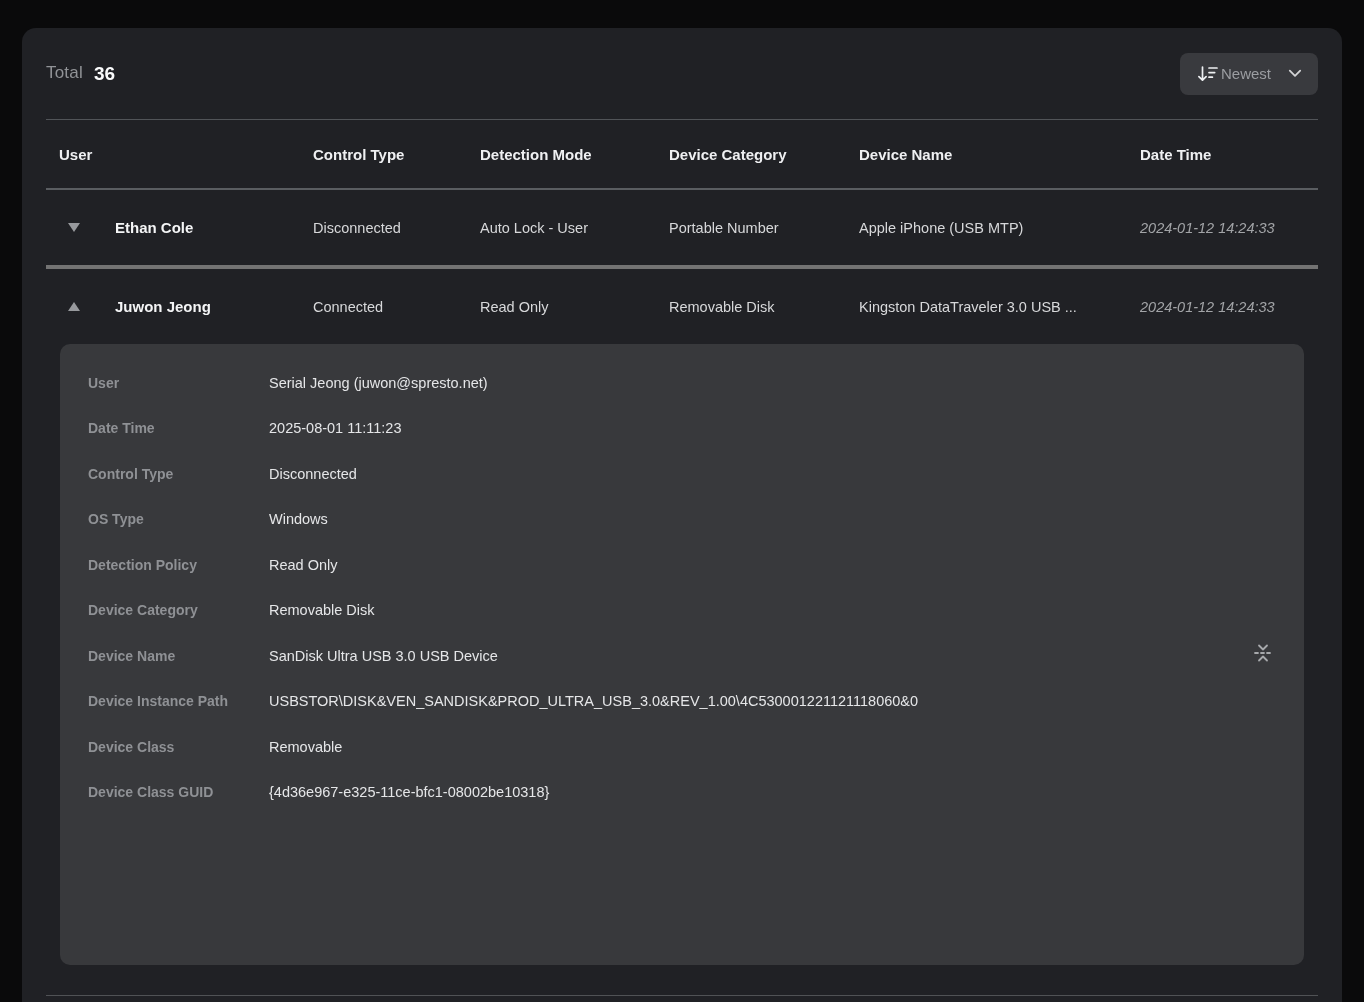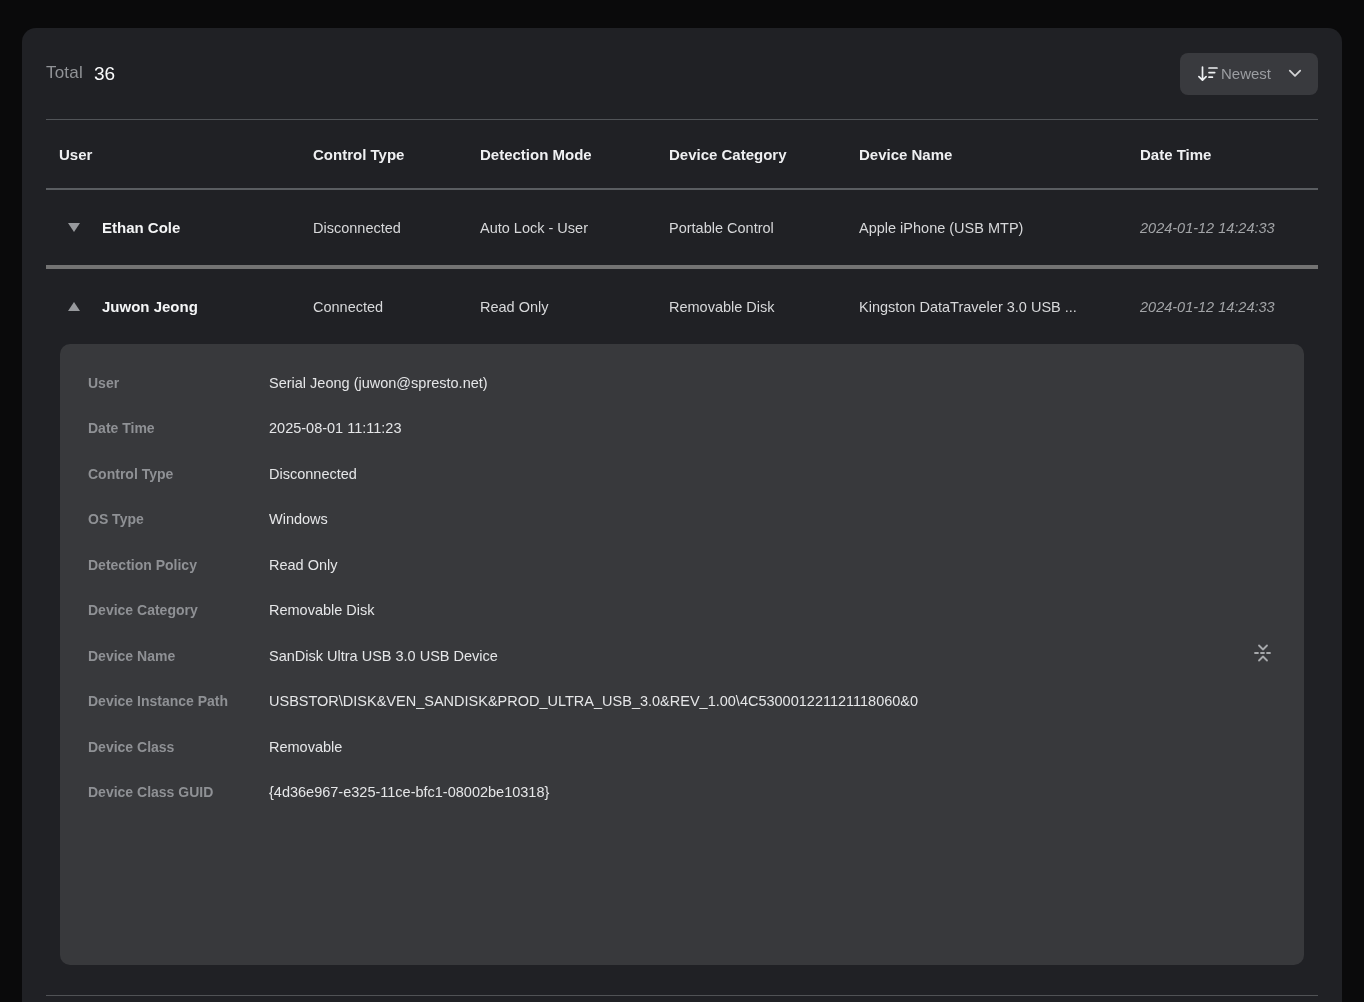--- a/index.html
+++ b/index.html
@@ -38,21 +38,21 @@
     align-items: flex-start;
   }
   .total-label {
     font-size: 17px;
     color: #919397;
     letter-spacing: 0.2px;
   }
   .total-value {
     margin-left: 11px;
     font-size: 19px;
-    font-weight: 400;
+    font-weight: 700;
     color: #fafbfc;
   }
   .sort-btn {
     display: flex;
     align-items: center;
     height: 42px;
     padding: 0 16px;
     background: #393a3e;
     border: none;
     border-radius: 8px;
@@ -79,21 +79,21 @@
     font-weight: 700;
     color: #eff0f2;
   }
   .th-user { padding-left: 13px; }
   .trow {
     height: 75px;
     font-size: 14.5px;
     color: #d7d8da;
   }
   .trow.divided { border-top: 4px solid #737373; }
-  .cell-user { display: flex; align-items: center; }
+  .cell-user { display: flex; align-items: center; gap: 13px; }
   .caret-btn {
     background: none;
     border: none;
     padding: 0;
     margin-left: 21px;
     width: 14px;
     display: flex;
     justify-content: center;
     cursor: pointer;
   }
@@ -203,21 +203,21 @@
 
     <div class="trow">
       <div class="cell-user">
         <button class="caret-btn">
           <span class="caret-down"></span>
         </button>
         <span class="row-name">Ethan Cole</span>
       </div>
       <div>Disconnected</div>
       <div>Auto Lock - User</div>
-      <div>Portable Control</div>
+      <div>Portable Number</div>
       <div>Apple iPhone (USB MTP)</div>
       <div class="cell-date">2024-01-12 14:24:33</div>
     </div>
 
     <div class="trow divided">
       <div class="cell-user">
         <button class="caret-btn">
           <span class="caret-up"></span>
         </button>
         <span class="row-name">Juwon Jeong</span>

